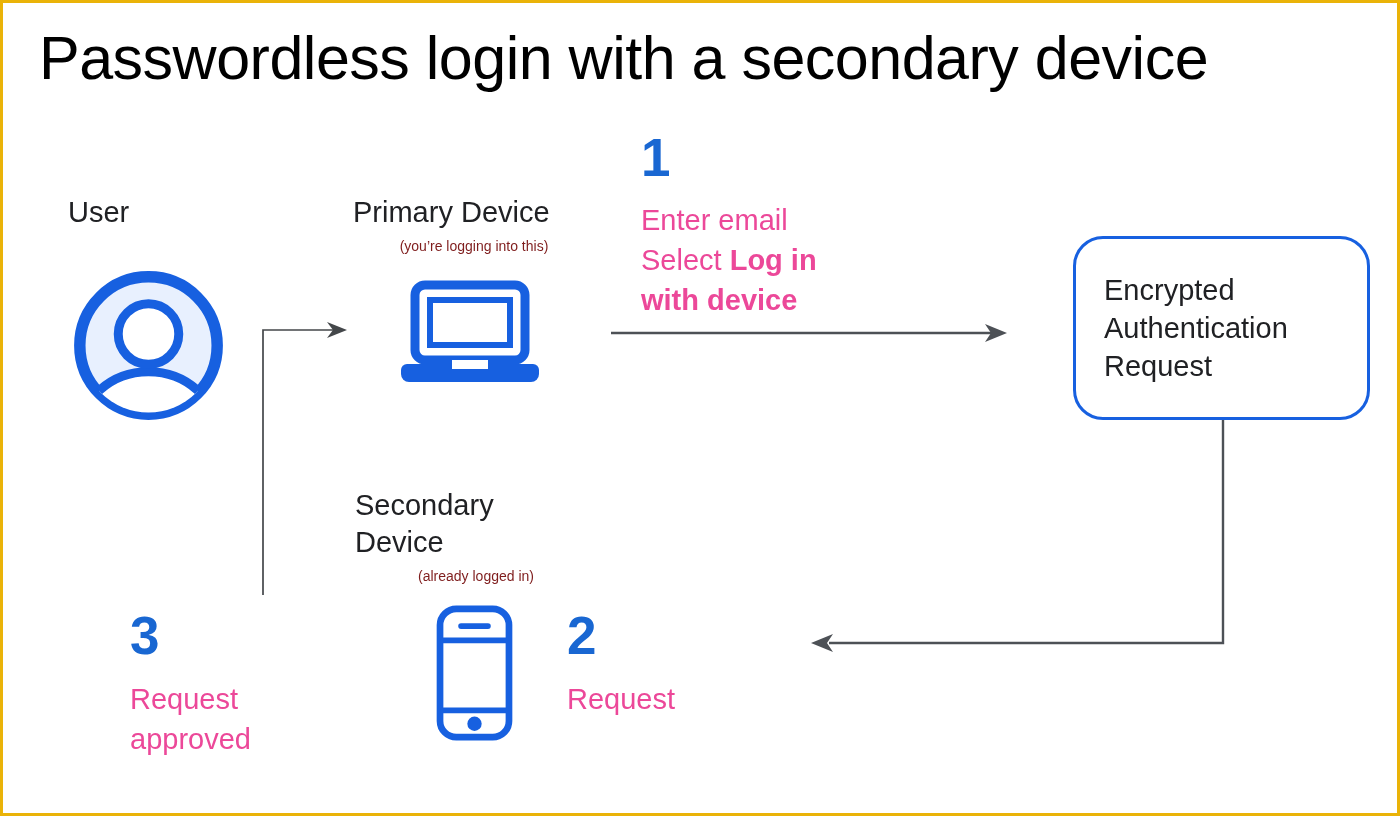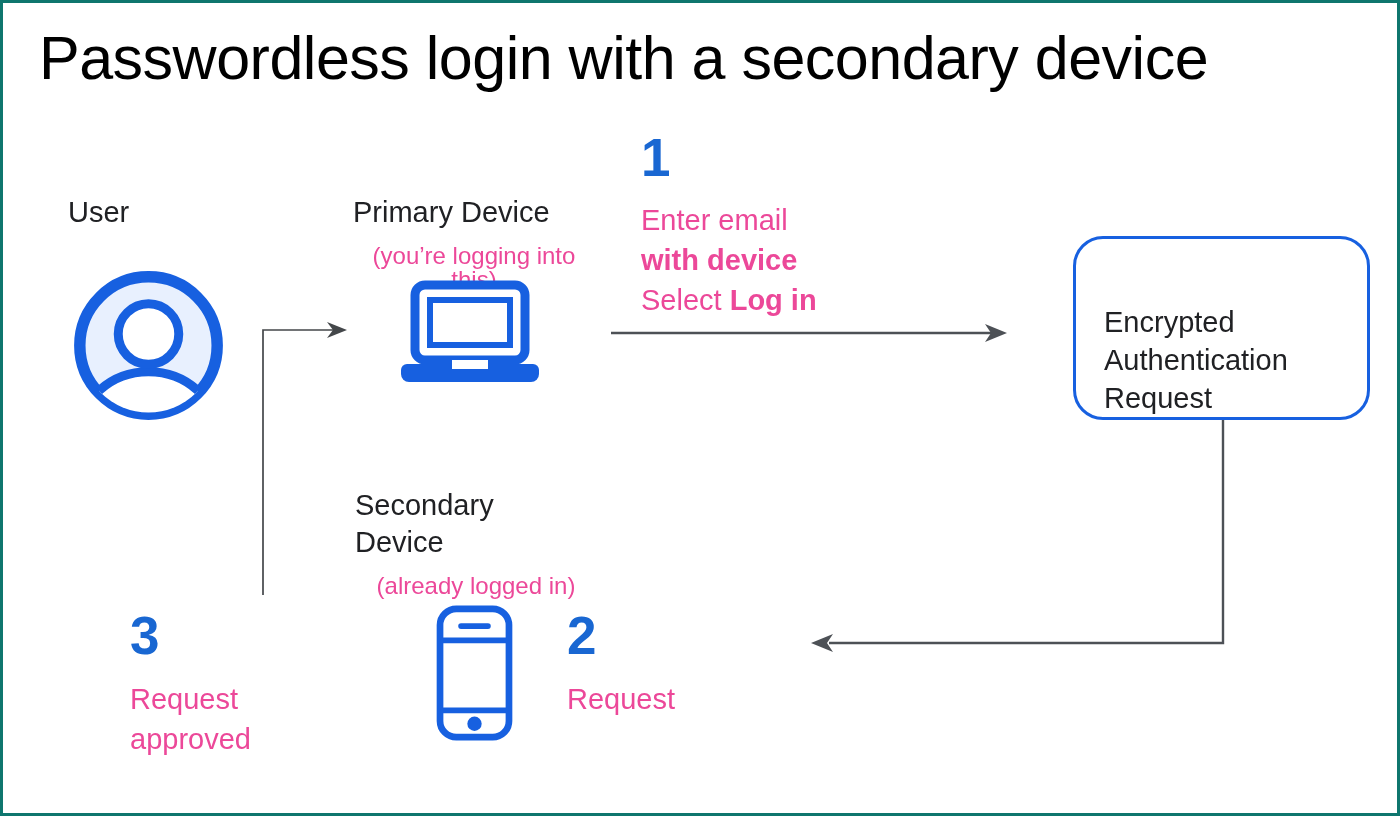--- a/index.html
+++ b/index.html
@@ -1,59 +1,59 @@
 <!DOCTYPE html>
 <html><head>
 <meta charset="utf-8">
 <style>
   html, body { margin: 0; padding: 0; background: #ffffff; }
   #canvas {
     position: relative;
     width: 1400px;
     height: 816px;
     box-sizing: border-box;
-    border: 3px solid #0f766e;
+    border: 3px solid #eab308;
     background: #ffffff;
     font-family: "Liberation Sans", sans-serif;
     color: #202124;
     overflow: hidden;
   }
   .abs { position: absolute; }
 
   #title {
     left: 36px; top: 20px;
     font-size: 61px;
     font-weight: 400;
     color: #000000;
     letter-spacing: -0.5px;
     white-space: nowrap;
   }
 
   .node-label { font-size: 29px; line-height: 37px; color: #202124; }
-  .node-note  { font-size: 24px; line-height: 24px; text-align: center; color: #ec4899; margin-top: 13px; }
+  .node-note  { font-size: 14px; line-height: 24px; text-align: center; color: #7f1d1d; margin-top: 3px; }
 
   .step-number {
     font-size: 53px;
     font-weight: 700;
     color: #1967d2;
     line-height: 1;
   }
   .step-lines { font-size: 29px; line-height: 40px; color: #ec4899; }
   .step-lines b { font-weight: 700; }
 
   #auth-box {
     left: 1070px; top: 233px;
     width: 297px; height: 184px;
     box-sizing: border-box;
     border: 3.5px solid #1760e0;
     border-radius: 30px;
     background: #ffffff;
     display: flex;
     flex-direction: column;
-    justify-content: flex-end;
+    justify-content: center;
     padding-left: 28px;
     font-size: 29px;
     line-height: 38px;
     color: #202124;
   }
 
   #connectors { left: 0; top: 0; width: 1400px; height: 816px; pointer-events: none; }
 
   svg.icon { display: block; }
 </style>
@@ -108,22 +108,22 @@
       <rect x="33" y="20" width="80" height="45" fill="#ffffff" stroke="#1760e0" stroke-width="6"></rect>
       <path d="M10 84 h126 a6 6 0 0 1 6 6 v4 a8 8 0 0 1 -8 8 H12 a8 8 0 0 1 -8 -8 v-4 a6 6 0 0 1 6 -6 z" fill="#1760e0"></path>
       <rect x="55" y="80" width="36" height="9" fill="#ffffff"></rect>
     </svg>
   </div>
 
   <div class="abs" style="left:638px; top:128px;">
     <div class="step-number">1</div>
     <div class="step-lines" style="margin-top:16px;">
       <div>Enter email</div>
+      <div><span>Select </span><b>Log in</b></div>
       <div><b>with device</b></div>
-      <div><span>Select </span><b>Log in</b></div>
     </div>
   </div>
 
   <div id="auth-box" class="abs">
     <div>Encrypted</div>
     <div>Authentication</div>
     <div>Request</div>
   </div>
 
   <div class="abs" style="left:352px; top:484px; width:242px;">

